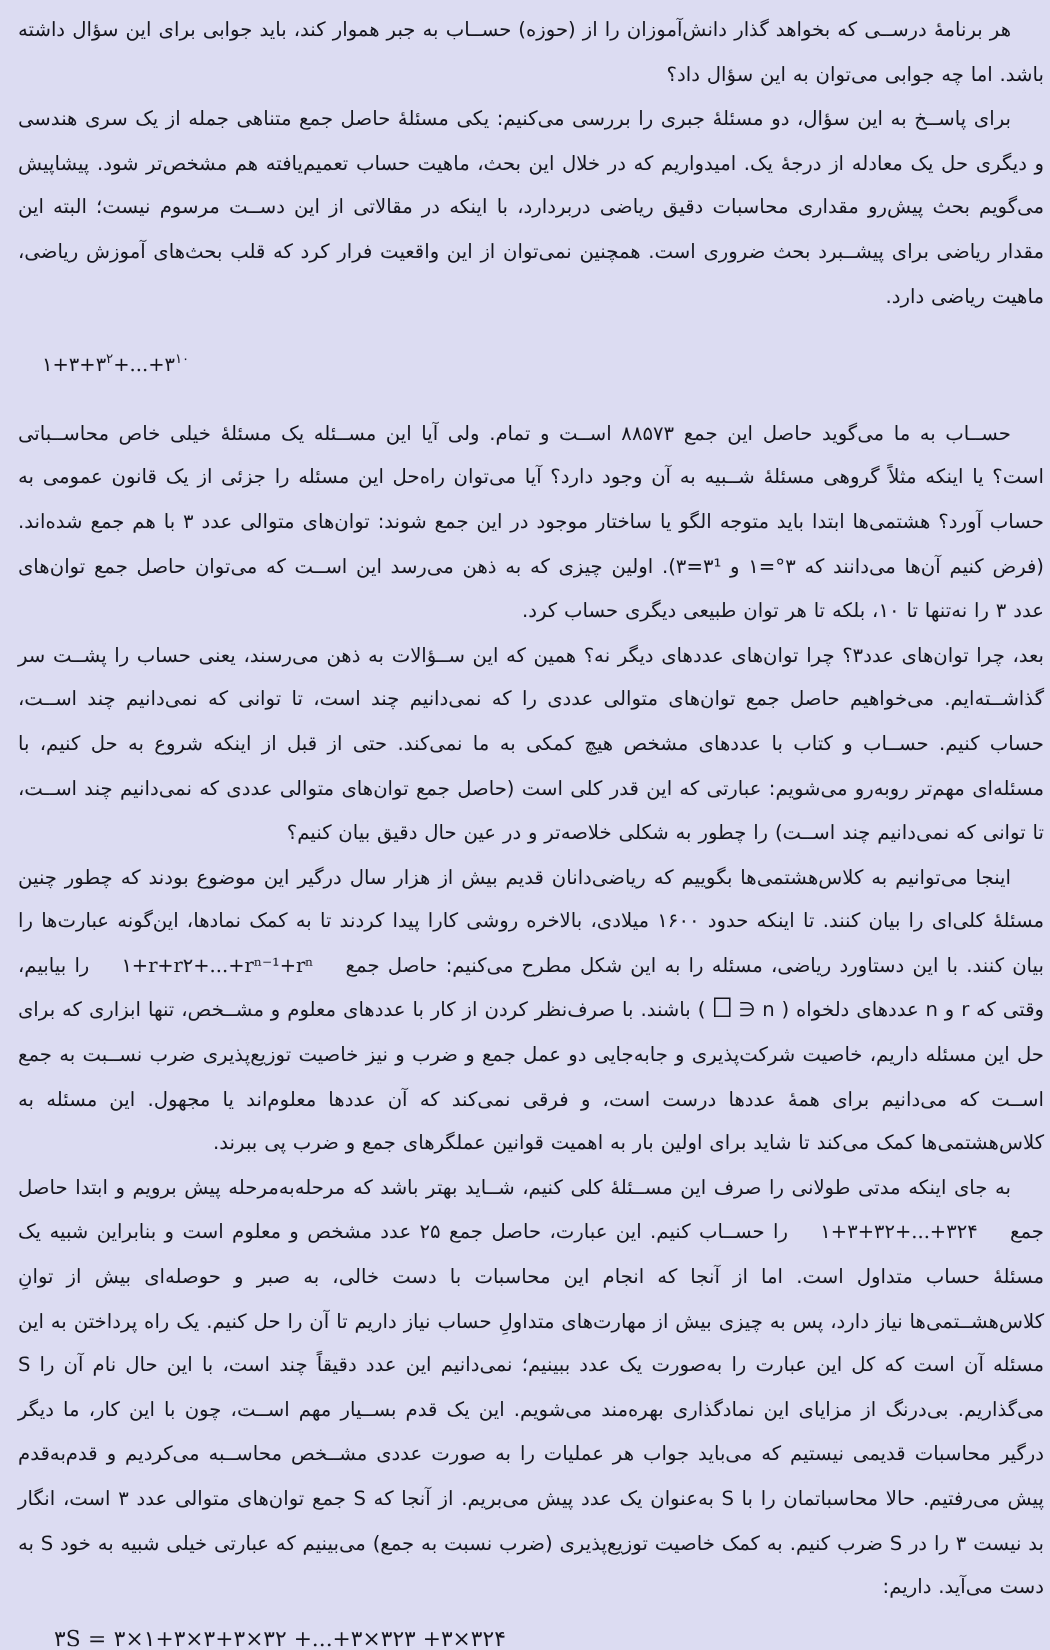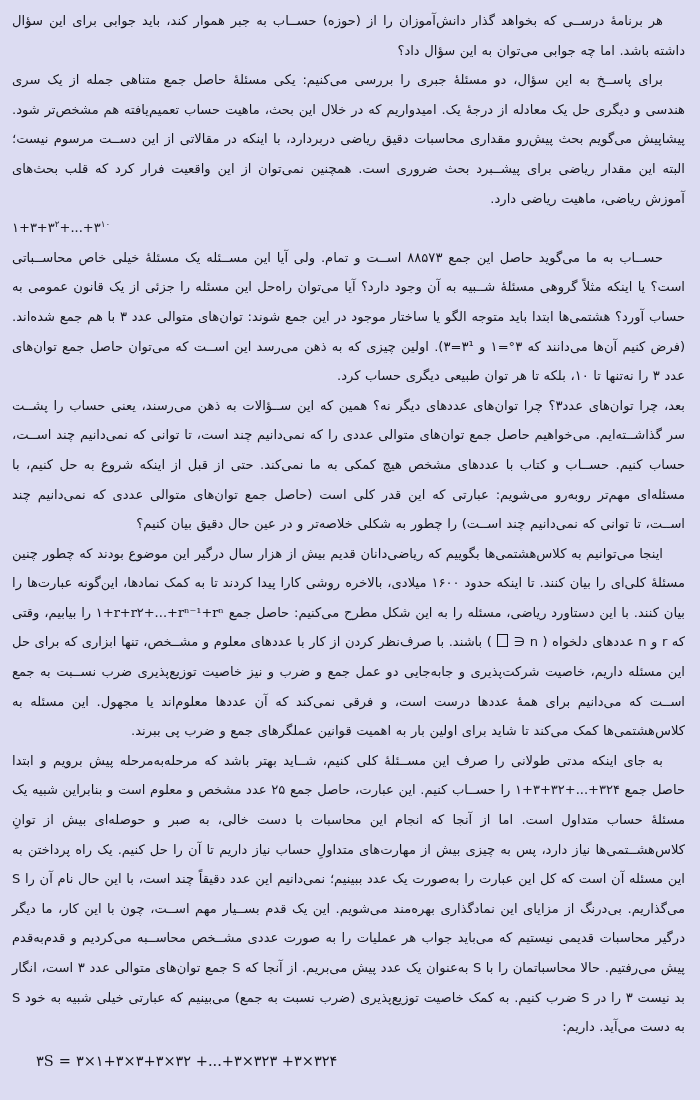--- a/index.html
+++ b/index.html
@@ -13,21 +13,21 @@
     font-family: "DejaVu Sans", "Liberation Sans", sans-serif;
     color: #16161e;
     overflow: hidden;
   }
 
   .page {
     width: 700px;
     height: 1100px;
     background: #dcdcf2;
     box-sizing: border-box;
-    padding: 6px 15px 4px 12px;
+    padding: 6px 4px 4px 12px;
     position: relative;
   }
 
   p.para {
     direction: rtl;
     text-align: justify;
     text-align-last: right;
     margin: 0 0 0 0;
     font-size: 13.1px;
     line-height: 29.6px;
@@ -38,21 +38,21 @@
     text-indent: 22px;
   }
 
   
   .mathline {
     direction: ltr;
     text-align: left;
     font-family: "DejaVu Serif", "Liberation Serif", serif;
     font-size: 13px;
     line-height: 29.6px;
-    margin: 0;
+    margin: 16px;
     unicode-bidi: embed;
   }
 
   .display-math {
     direction: ltr;
     font-family: "DejaVu Serif", "Liberation Serif", serif;
     font-size: 14.5px;
     line-height: 30px;
     margin: 0;
     padding-right: 0;

